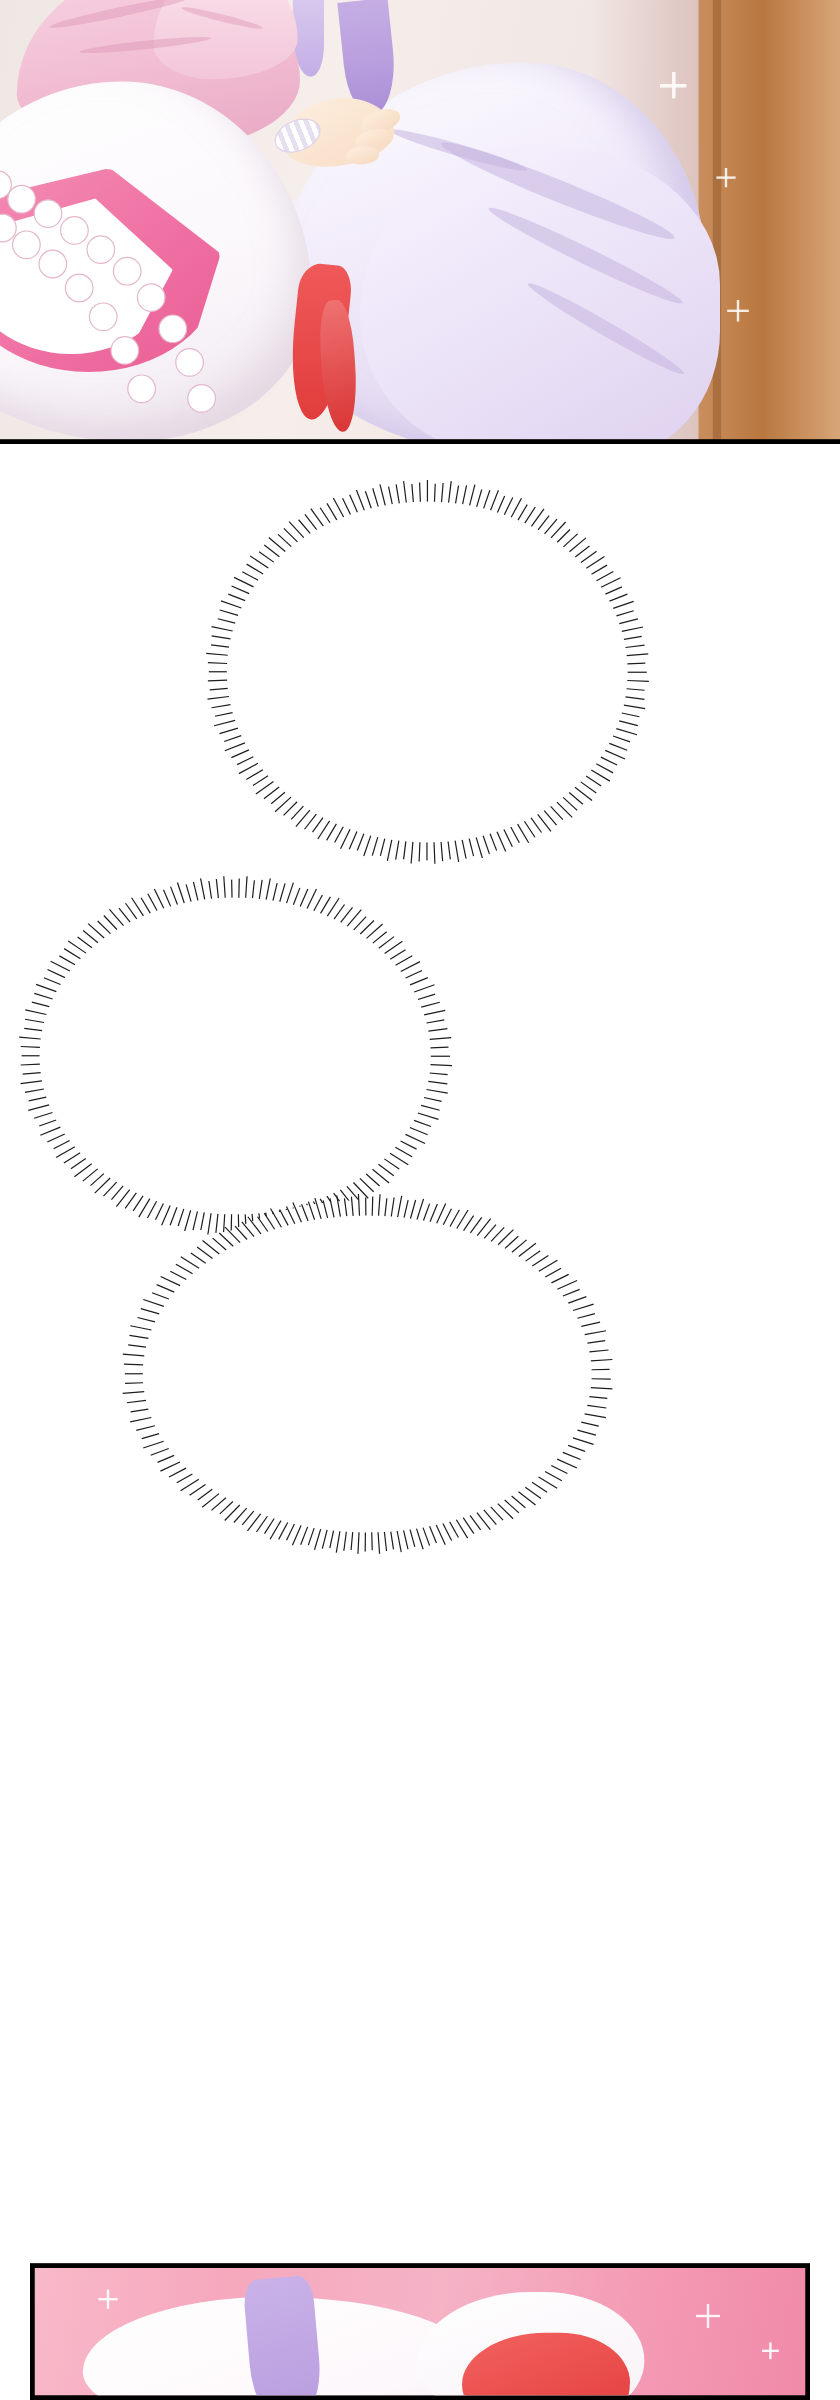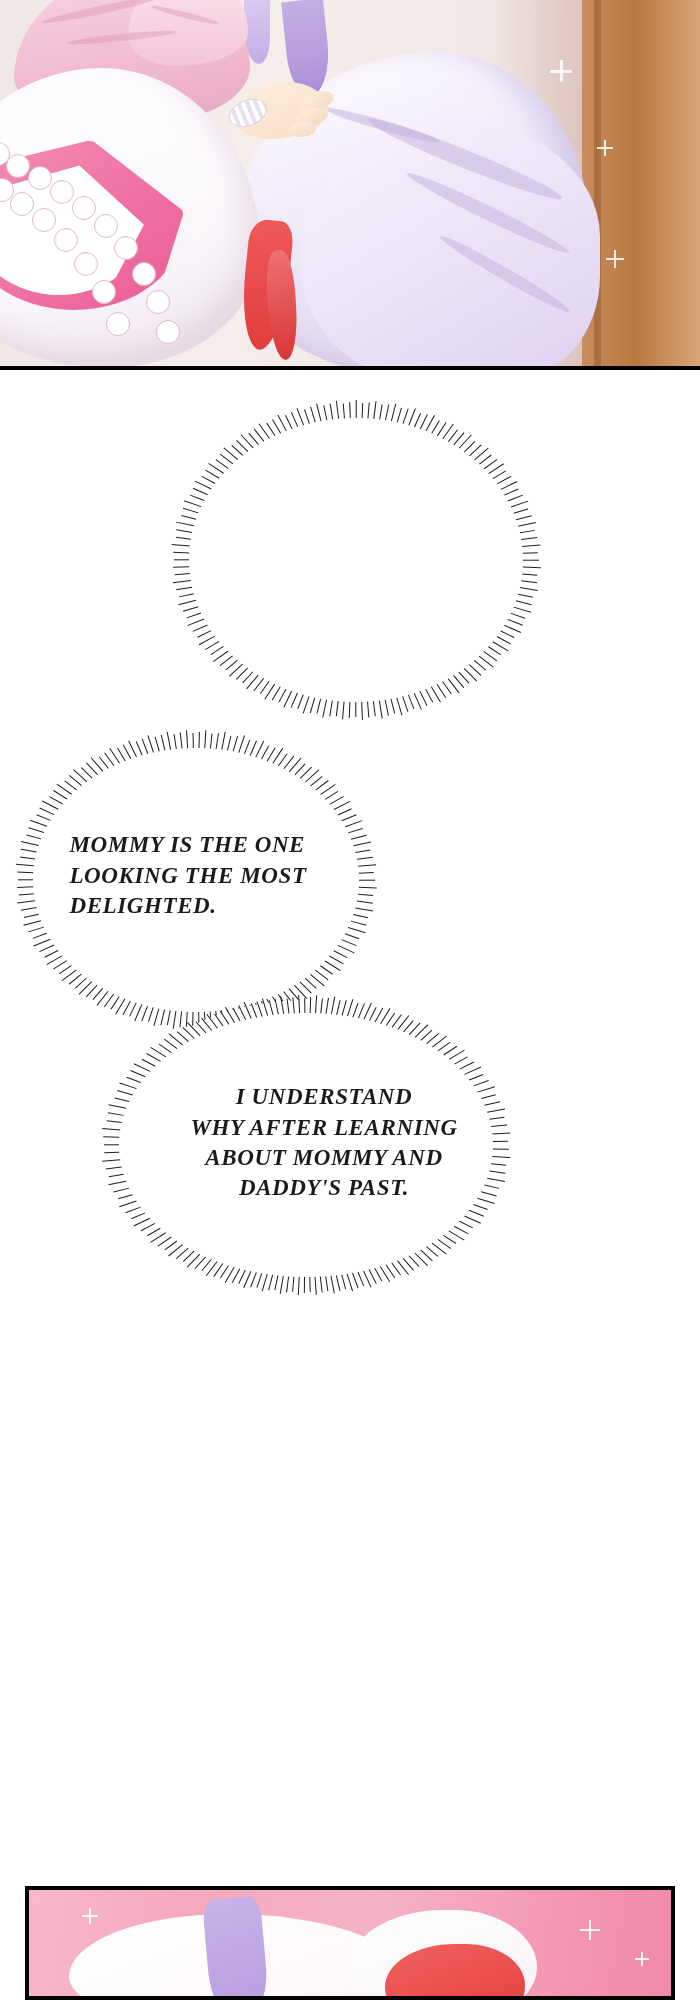--- a/index.html
+++ b/index.html
@@ -727,23 +727,20 @@
         <i class="spike" style="height:17.8px;transform:translate(-50%,0) rotate(427.81deg) translate(0,157.3px);"></i>
         <i class="spike" style="height:15.0px;transform:translate(-50%,0) rotate(430.27deg) translate(0,158.4px);"></i>
         <i class="spike" style="height:16.4px;transform:translate(-50%,0) rotate(432.74deg) translate(0,159.4px);"></i>
         <i class="spike" style="height:17.8px;transform:translate(-50%,0) rotate(435.21deg) translate(0,160.3px);"></i>
         <i class="spike" style="height:15.0px;transform:translate(-50%,0) rotate(437.67deg) translate(0,161.1px);"></i>
         <i class="spike" style="height:16.4px;transform:translate(-50%,0) rotate(440.14deg) translate(0,161.8px);"></i>
         <i class="spike" style="height:17.8px;transform:translate(-50%,0) rotate(442.60deg) translate(0,162.3px);"></i>
         <i class="spike" style="height:15.0px;transform:translate(-50%,0) rotate(445.07deg) translate(0,162.7px);"></i>
         <i class="spike" style="height:16.4px;transform:translate(-50%,0) rotate(447.53deg) translate(0,162.9px);"></i>
       </div>
-    <div class="txt">MOMMY IS THE ONE
-LOOKING THE MOST
-DELIGHTED.</div>
   </div>
 
   <div class="bubble" id="bubble-3">
     <div class="bubble-spikes">
         <i class="spike" style="height:15.0px;transform:translate(-50%,0) rotate(90.00deg) translate(0,187.0px);"></i>
         <i class="spike" style="height:16.4px;transform:translate(-50%,0) rotate(92.29deg) translate(0,186.9px);"></i>
         <i class="spike" style="height:17.8px;transform:translate(-50%,0) rotate(94.59deg) translate(0,186.4px);"></i>
         <i class="spike" style="height:15.0px;transform:translate(-50%,0) rotate(96.88deg) translate(0,185.7px);"></i>
         <i class="spike" style="height:16.4px;transform:translate(-50%,0) rotate(99.17deg) translate(0,184.7px);"></i>
         <i class="spike" style="height:17.8px;transform:translate(-50%,0) rotate(101.46deg) translate(0,183.5px);"></i>
@@ -892,24 +889,20 @@
         <i class="spike" style="height:16.4px;transform:translate(-50%,0) rotate(429.36deg) translate(0,176.7px);"></i>
         <i class="spike" style="height:17.8px;transform:translate(-50%,0) rotate(431.66deg) translate(0,178.6px);"></i>
         <i class="spike" style="height:15.0px;transform:translate(-50%,0) rotate(433.95deg) translate(0,180.4px);"></i>
         <i class="spike" style="height:16.4px;transform:translate(-50%,0) rotate(436.24deg) translate(0,182.1px);"></i>
         <i class="spike" style="height:17.8px;transform:translate(-50%,0) rotate(438.54deg) translate(0,183.5px);"></i>
         <i class="spike" style="height:15.0px;transform:translate(-50%,0) rotate(440.83deg) translate(0,184.7px);"></i>
         <i class="spike" style="height:16.4px;transform:translate(-50%,0) rotate(443.12deg) translate(0,185.7px);"></i>
         <i class="spike" style="height:17.8px;transform:translate(-50%,0) rotate(445.41deg) translate(0,186.4px);"></i>
         <i class="spike" style="height:15.0px;transform:translate(-50%,0) rotate(447.71deg) translate(0,186.9px);"></i>
       </div>
-    <div class="txt">I UNDERSTAND
-WHY AFTER LEARNING
-ABOUT MOMMY AND
-DADDY'S PAST.</div>
   </div>
 
   <div class="panel-bottom">
     <div class="pb-bg"></div>
     <div class="pb-white"></div>
     <div class="pb-lilac"></div>
     <div class="pb-white2"></div>
     <div class="pb-red"></div>
     <div class="pb-spark" style="left:60px;top:18px;width:2px;height:16px;"></div>
     <div class="pb-spark" style="left:53px;top:25px;width:16px;height:2px;"></div>

